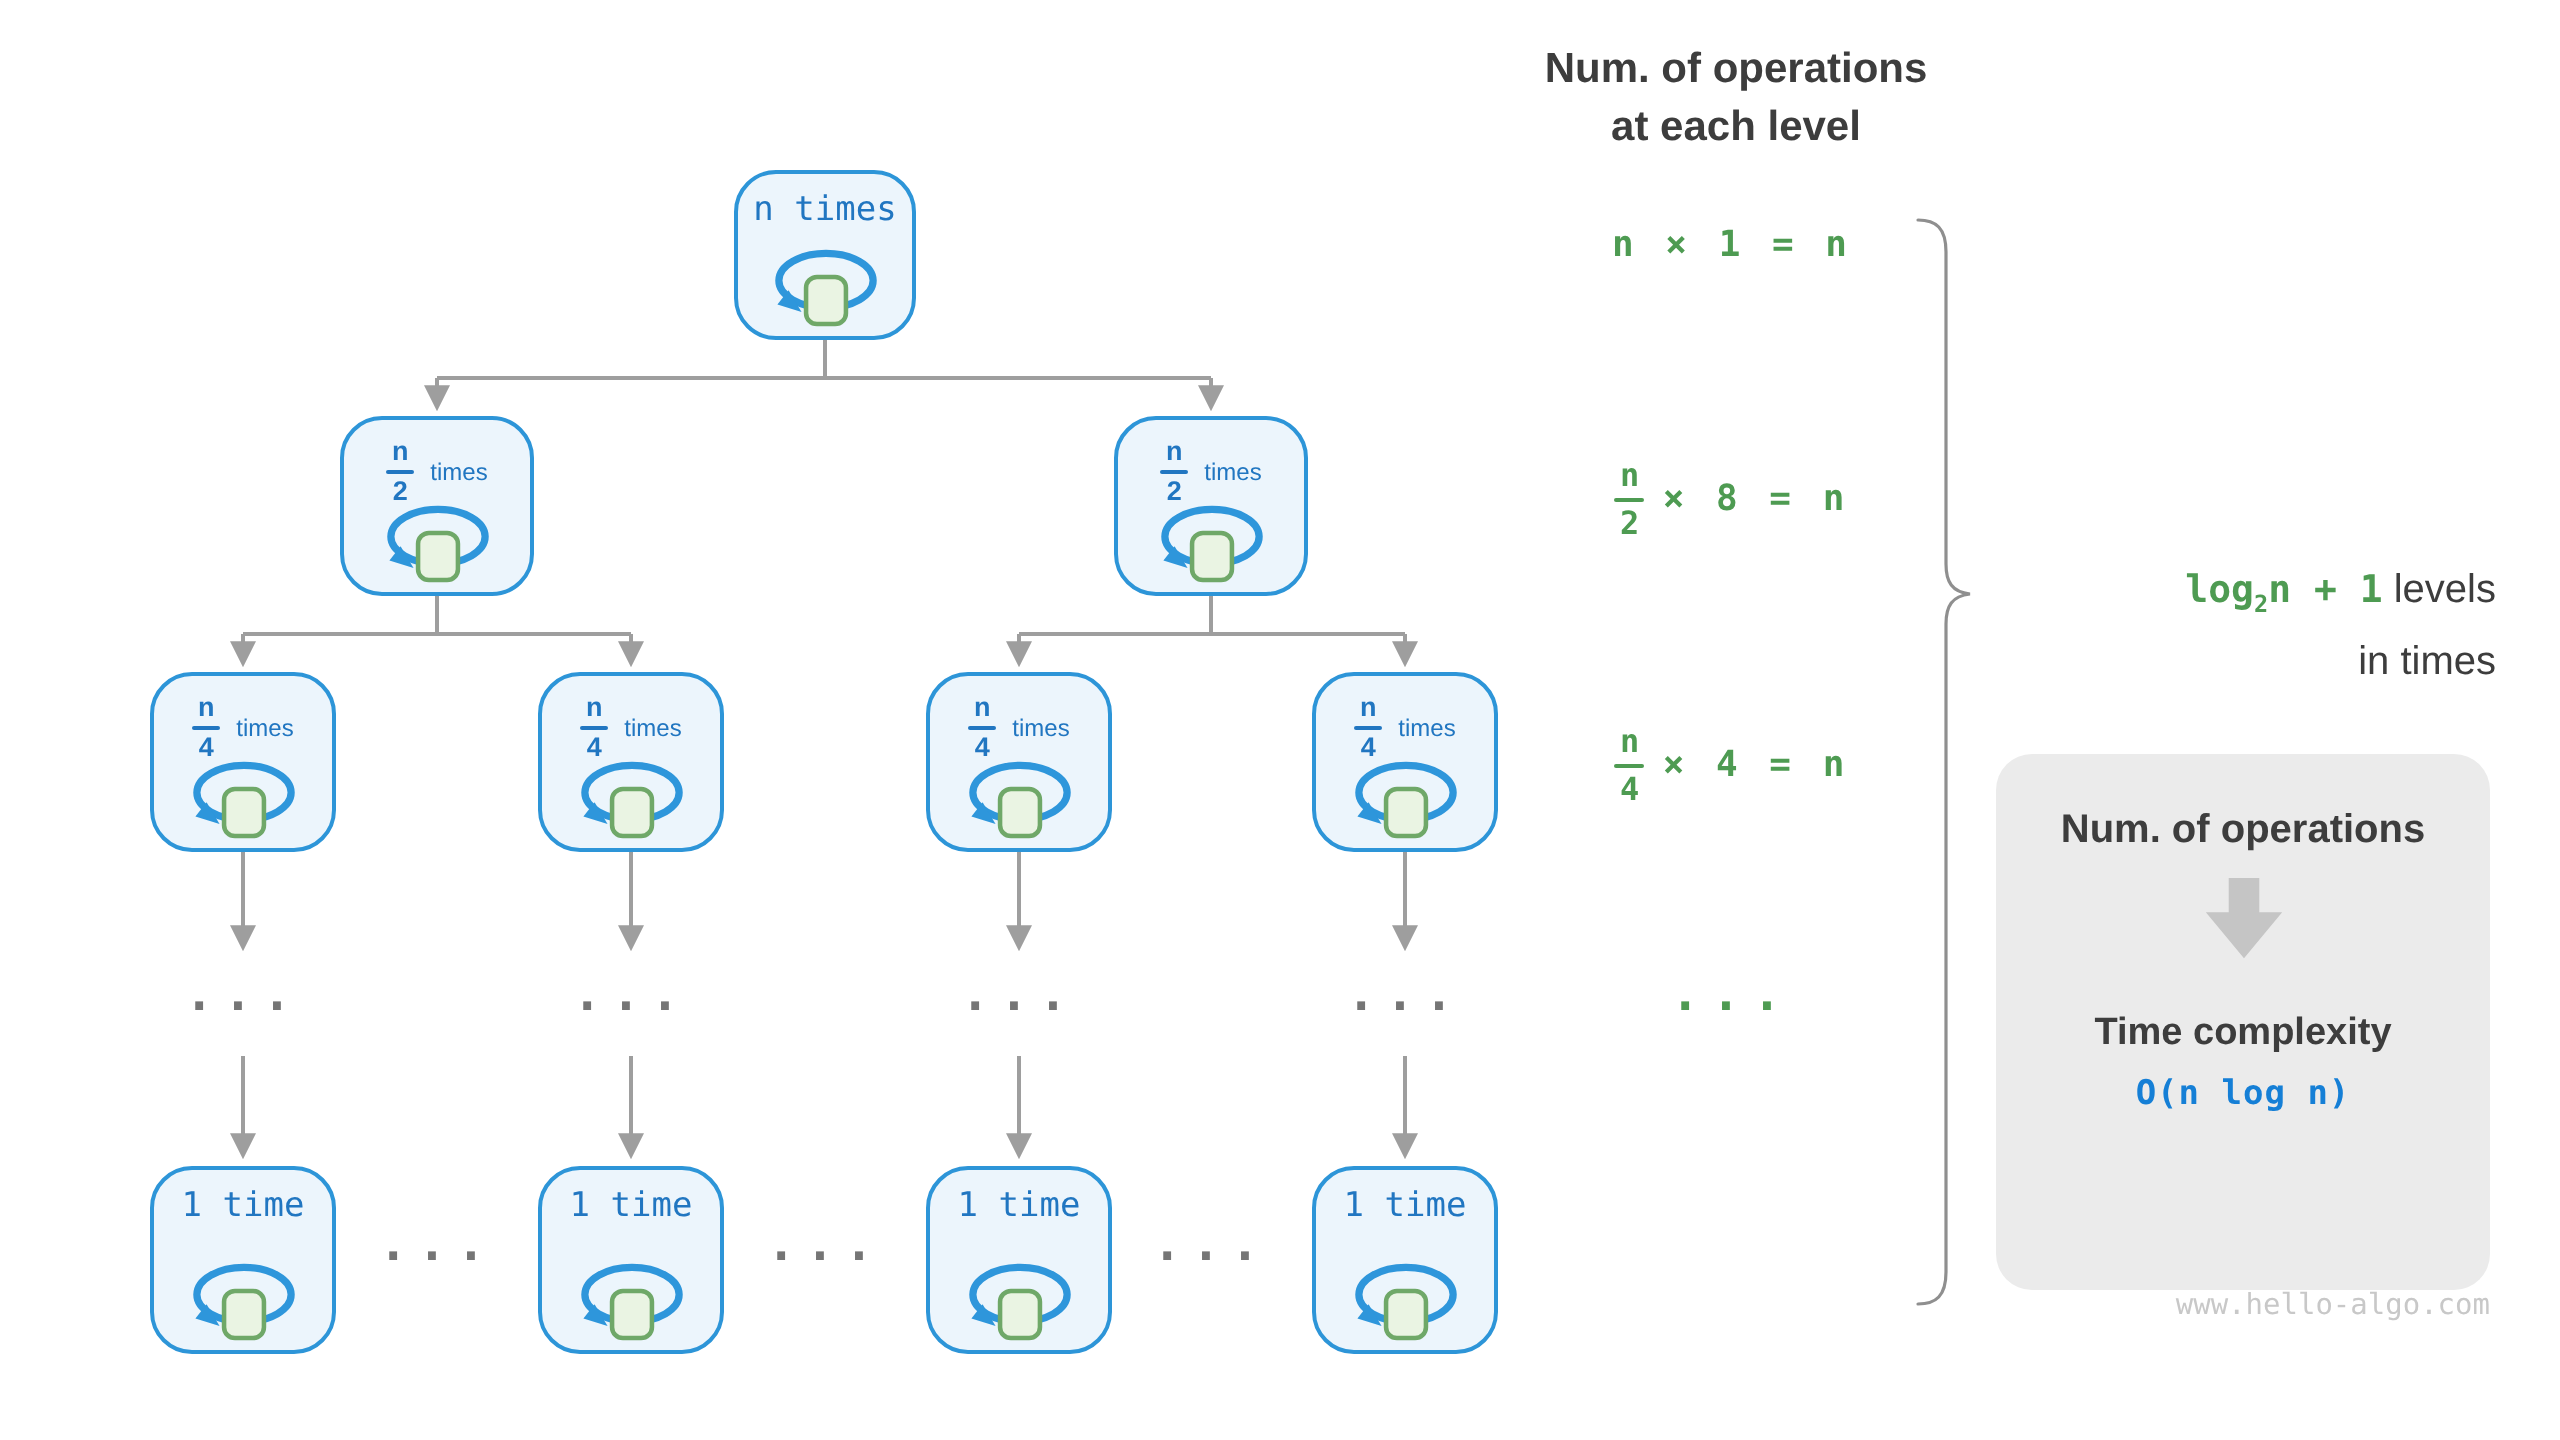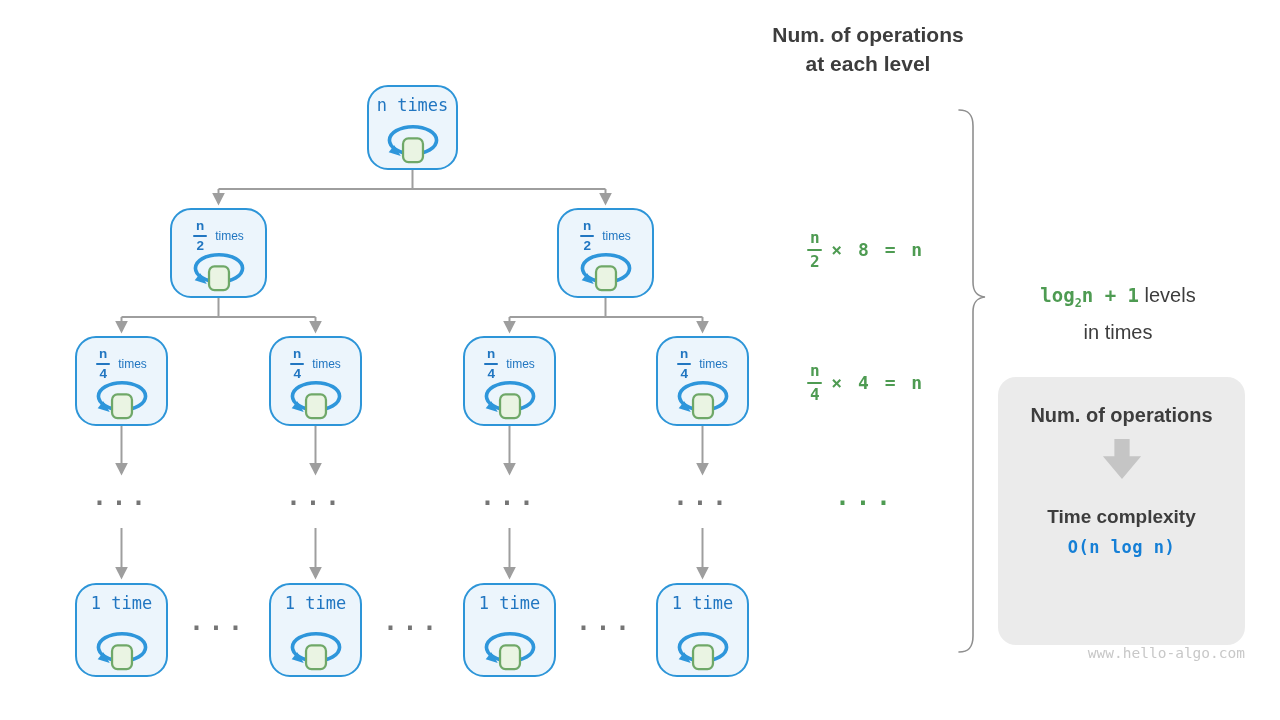--- a/index.html
+++ b/index.html
@@ -47,21 +47,21 @@
     color:var(--green); font-family:"DejaVu Sans Mono", monospace; font-weight:700;
     font-size:18px; letter-spacing:2.5px; line-height:24px; z-index:2;
   }
   .green-frac-row { display:flex; align-items:center; justify-content:center; letter-spacing:2.5px; }
   .gfrac { display:inline-flex; flex-direction:column; align-items:center; line-height:1; letter-spacing:0; }
   .gfrac .fnum, .gfrac .fden { font-size:16px; font-weight:700; }
   .gfrac .fbar { width:15px; height:2.4px; background:var(--green); margin:2.5px 0; border-radius:1px; }
   .gfrac-rest { margin-left:9px; }
 
   .levels-total {
-    position:absolute; left:988px; top:281px; width:260px; text-align:center;
+    position:absolute; left:988px; top:281px; width:260px; text-align:right;
     font-size:20px; line-height:29px; color:var(--dark); font-weight:500; z-index:2;
   }
   .levels-total .formula {
     color:var(--green); font-family:"DejaVu Sans Mono", monospace; font-weight:700; font-size:19px;
   }
   sub { font-size:0.62em; }
 
   
   .summary-box {
     position:absolute; left:998px; top:377px; width:247px; height:268px;
@@ -271,20 +271,21 @@
 
   <div class="dots" style="left:186.5px;top:612px">...</div>
   <div class="dots" style="left:380.5px;top:612px">...</div>
   <div class="dots" style="left:573.5px;top:612px">...</div>
 
   <div class="rp-header">
     <div>Num. of operations</div>
     <div>at each level</div>
   </div>
 
+  <div class="green-row" style="top:111px">n × 1 = n</div>
 
   <div class="green-row green-frac-row" style="top:228px;height:44px">
     <span class="gfrac">
         <span class="fnum">n</span>
         <span class="fbar"></span>
         <span class="fden">2</span>
       </span>
     <span class="gfrac-rest">× 8 = n</span>
   </div>
 

